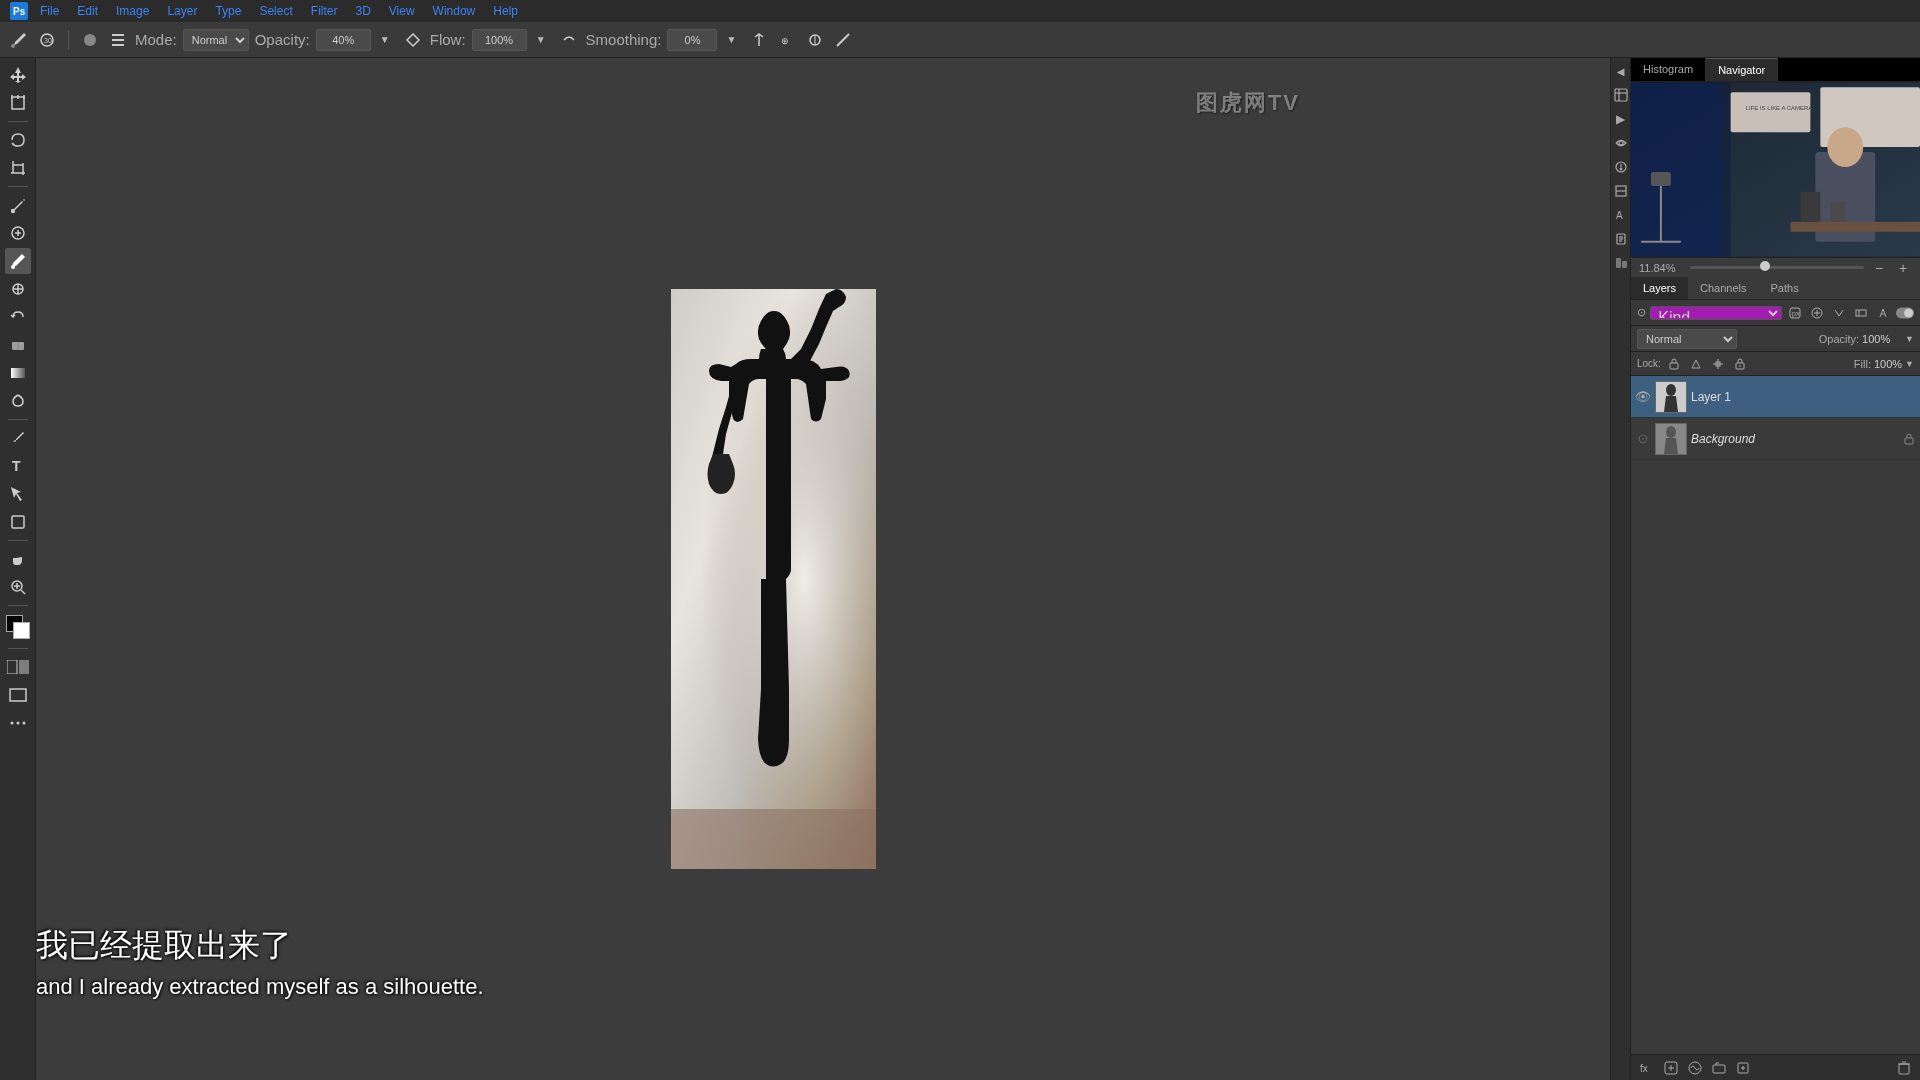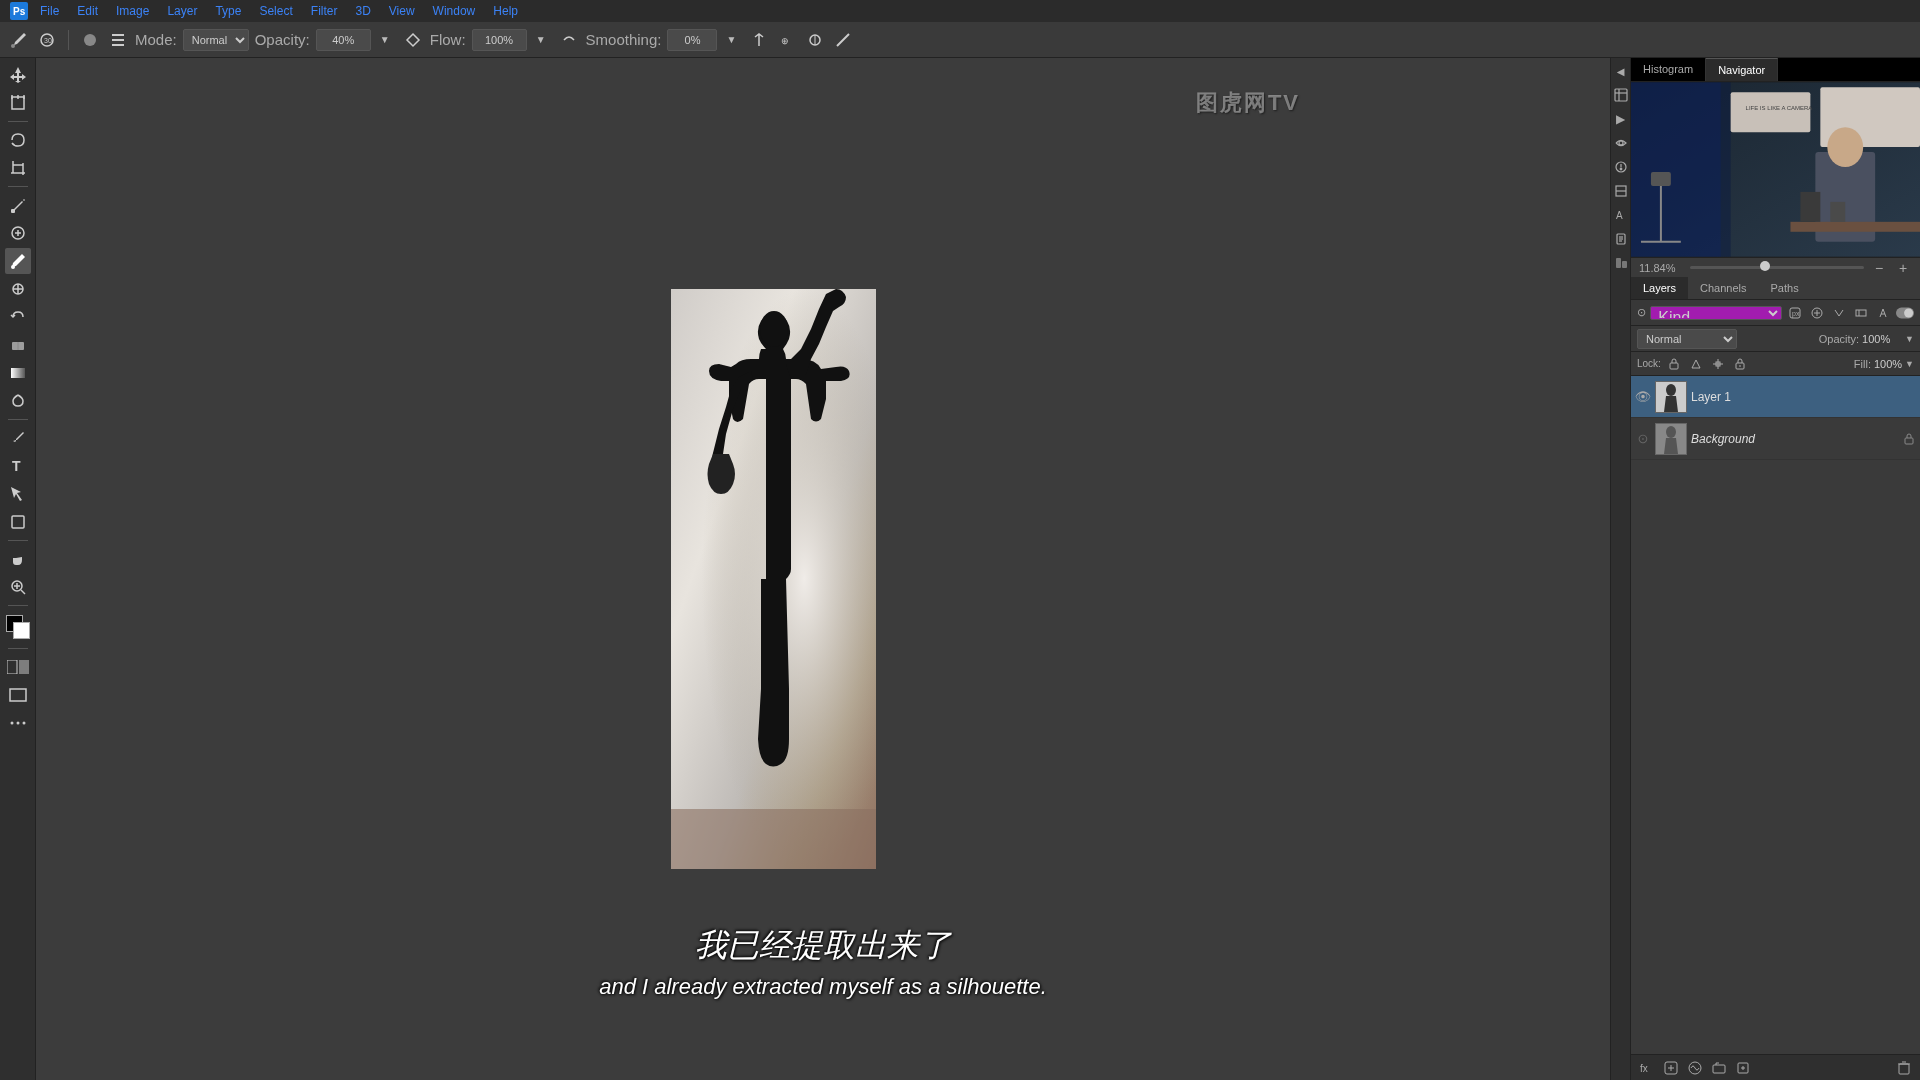--- a/index.html
+++ b/index.html
@@ -191,23 +191,22 @@
       width: 100%;
       height: 100%;
     }
 
     
     #subtitle-area {
       position: absolute;
       bottom: 80px;
       left: 0;
       right: 0;
-      text-align: center;
+      text-align: left;
       pointer-events: none;
-      font-style: italic;
     }
     .subtitle-chinese {
       font-size: 32px;
       color: #fff;
       text-shadow: 1px 1px 3px #000, -1px -1px 3px #000;
       margin-bottom: 6px;
     }
     .subtitle-english {
       font-size: 22px;
       color: #fff;

